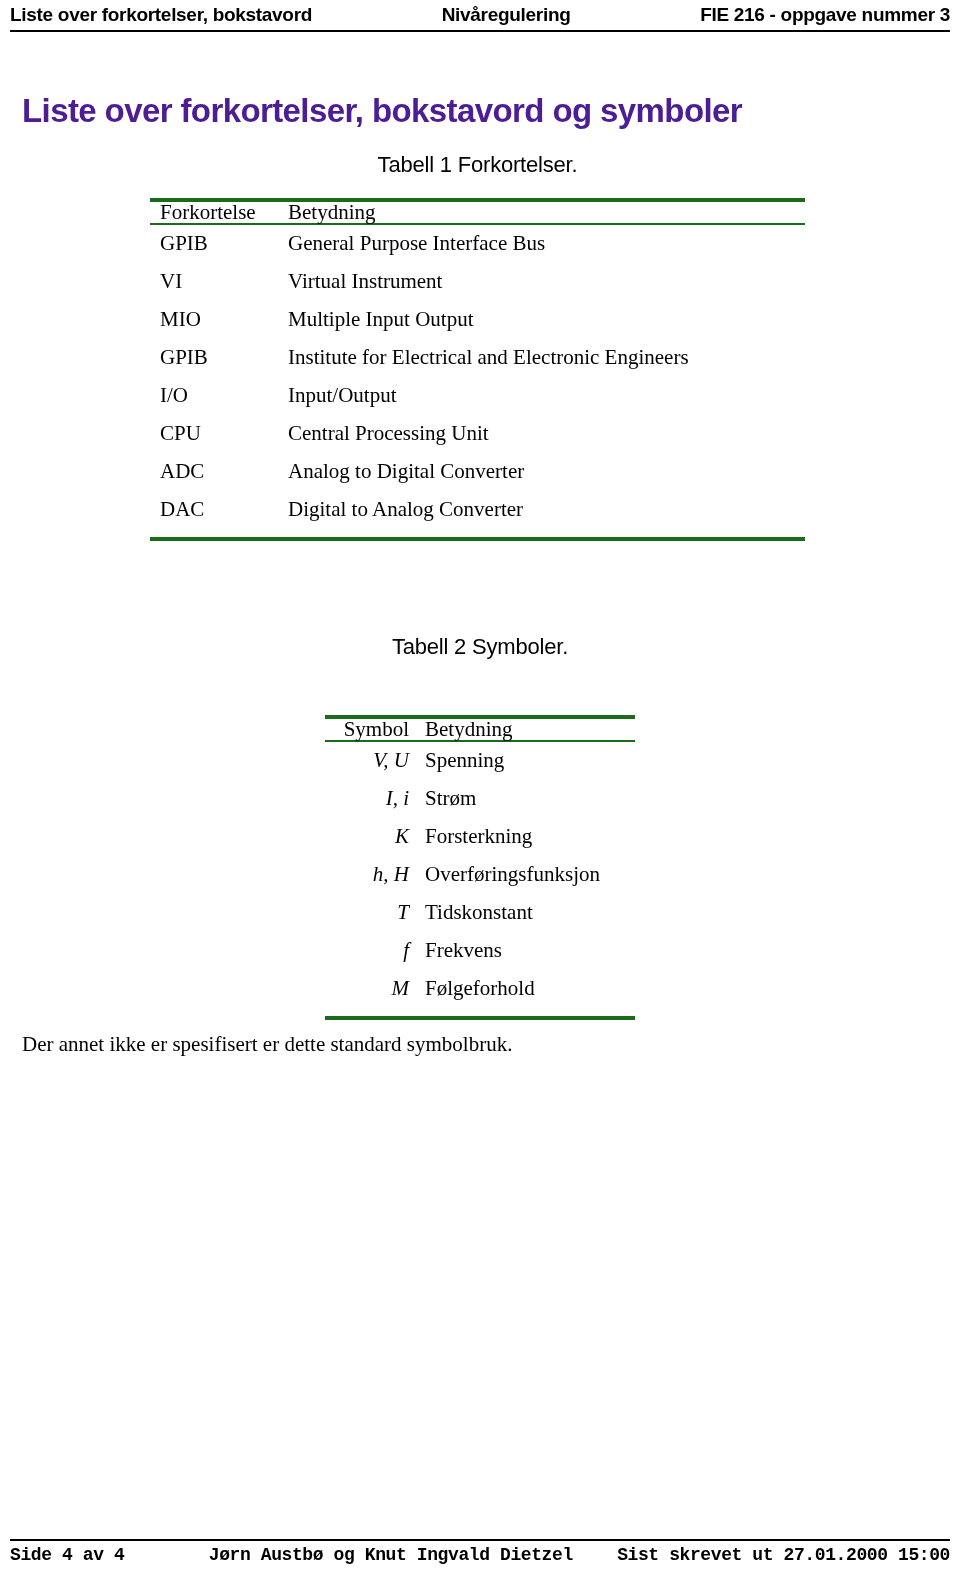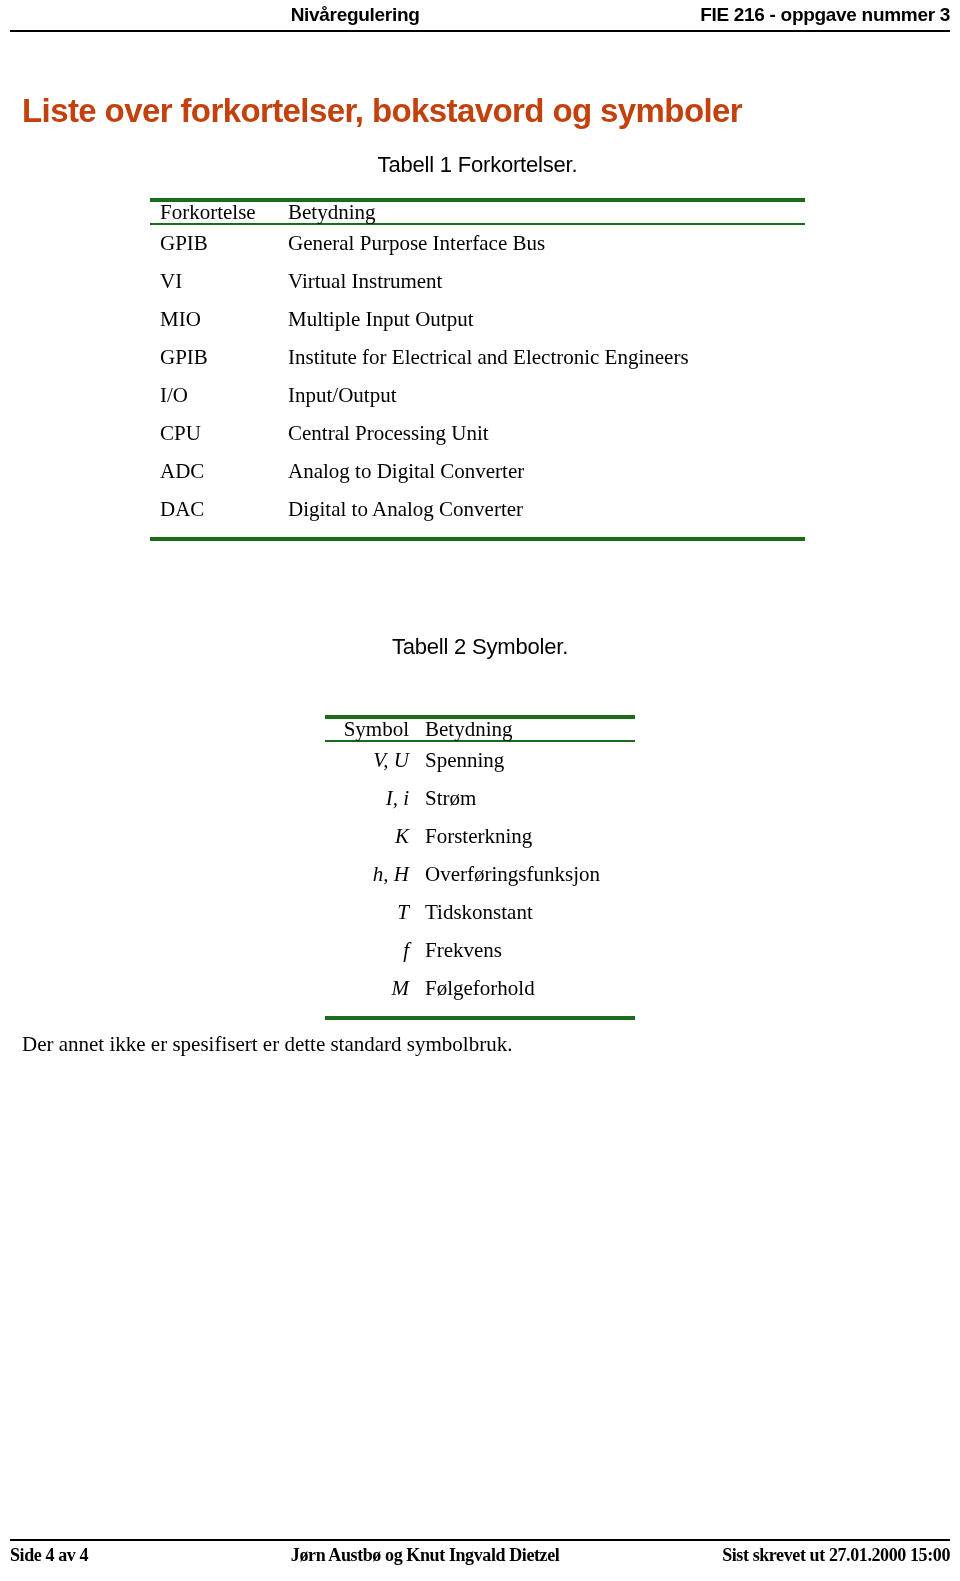--- a/index.html
+++ b/index.html
@@ -133,42 +133,43 @@
     height: 2px;
     background: #000000;
   }
   .page-footer .ftr-row {
     position: absolute;
     left: 0;
     top: 6px;
     width: 940px;
     display: flex;
     align-items: baseline;
-    font-family: Liberation Serif, serif;
+    font-family: Liberation Mono, monospace;
     font-size: 18px;
     font-weight: 700;
     letter-spacing: -0.4px;
     white-space: nowrap;
   }
   .ftr-left   { flex: 0 0 auto; }
   .ftr-center { flex: 1 1 auto; text-align: center; padding-left: 40px; }
   .ftr-right  { flex: 0 0 auto; }
 </style>
 </head>
 <body>
 
 <div class="page-header">
   <div class="hdr-row">
+    <span class="hdr-left">Liste over forkortelser, bokstavord</span>
     <span class="hdr-center">Nivåregulering</span>
     <span class="hdr-right">FIE 216 - oppgave nummer 3</span>
   </div>
   <div class="hdr-rule"></div>
 </div>
 
-<div class="doc-title" style="color: #c2410c;">Liste over forkortelser, bokstavord og symboler</div>
+<div class="doc-title" style="color: #4c1d95;">Liste over forkortelser, bokstavord og symboler</div>
 
 <div class="table-caption" id="caption-1">Tabell 1 Forkortelser.</div>
 
 <table class="doc-table" id="table-1">
   <tbody>
     <tr class="rule-row">
       <td colspan="2">
           <div class="rule rule-top" style="background: rgb(26, 107, 26);"></div>
         </td>
     </tr>

